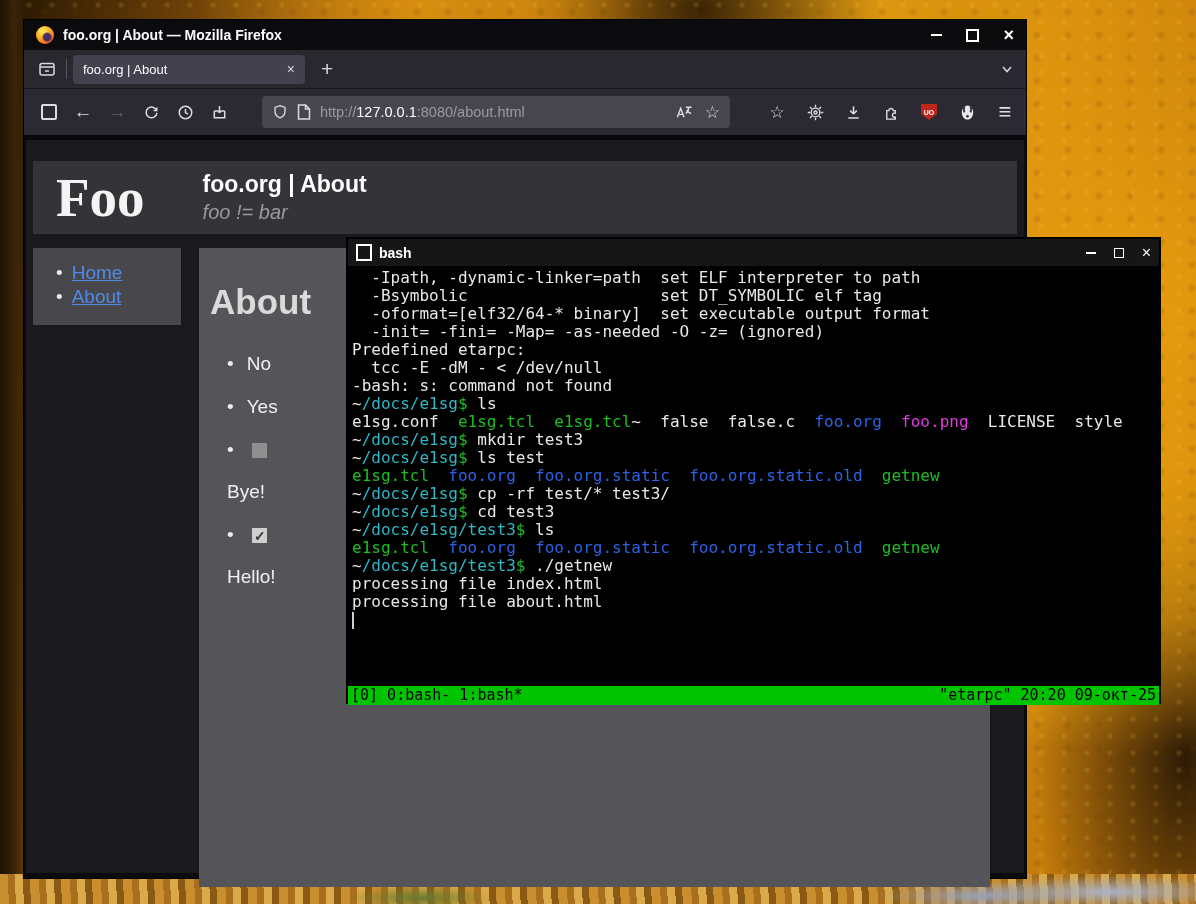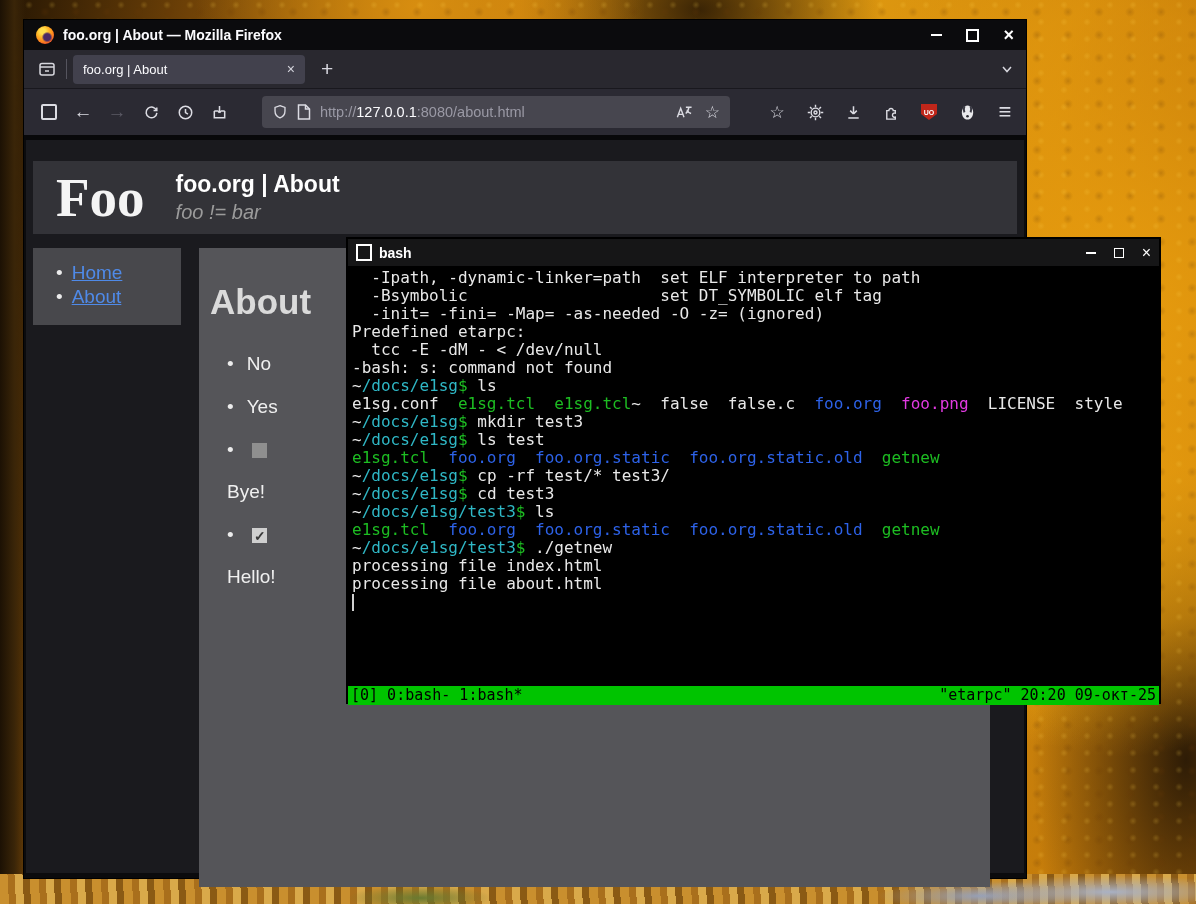--- a/index.html
+++ b/index.html
@@ -61,21 +61,21 @@
           padding:0 10px;gap:9px;margin-left:26px;}
   .url-text{font-size:14.5px;color:#9violet;white-space:nowrap;overflow:hidden;flex:1;}
   .u-dim{color:#9a99a5;} .u-host{color:#fbfbfe;}
   .url-right{display:flex;gap:12px;align-items:center;color:#dcdce3;}
   .ext-zone{display:flex;align-items:center;gap:4px;margin-left:30px;}
   .ublock{width:16px;height:16px;background:#c0261a;display:flex;align-items:center;justify-content:center;
           clip-path:polygon(0 0,100% 0,100% 62%,50% 100%,0 62%);color:#fff;font-size:7px;font-weight:bold;}
   .star-glyph{font-size:17px;line-height:1;}
 
   .page{position:absolute;left:2px;top:120px;width:998px;height:733px;background:#1a1a1e;}
-  .hdr{position:absolute;left:7px;top:21px;width:984px;height:73px;background:#333338;display:flex;align-items:center;}
+  .hdr{position:absolute;left:7px;top:21px;width:984px;height:73px;background:#333338;display:flex;align-items:center;gap:27px;}
   .site-logo{font-family:"Liberation Serif",serif;font-weight:bold;font-size:55px;color:#f4f4f4;margin-left:23px;line-height:1;}
   .hdr-text{margin-left:31px;}
   .hdr-title{color:#fff;font-weight:bold;font-size:23px;line-height:1.2;}
   .hdr-sub{color:#9b9b9b;font-style:italic;font-size:20px;margin-top:2px;}
   .navbox{position:absolute;left:7px;top:108px;width:148px;height:77px;background:#48484c;}
   .navbox ul{list-style:none;margin:13px 0 0 0;padding:0 0 0 23px;}
   .navbox li{font-size:19px;line-height:24px;color:#e8e8e8;}
   .navbox li::before{content:"•";color:#ececec;margin-right:9px;}
   .navbox a{color:#4f8ae8;text-decoration:underline;cursor:pointer;}
   .mainbox{position:absolute;left:173px;top:108px;width:791px;height:639px;background:#555559;}
@@ -277,20 +277,21 @@
       <div class="t-title">bash</div>
       <div class="t-btns">
         <div class="t-min"></div>
         <div class="t-max"></div>
         <div class="t-close">×</div>
       </div>
     </div>
     <div class="t-body">
         <div class="tline"><span>  -Ipath, -dynamic-linker=path  set ELF interpreter to path</span></div>
         <div class="tline"><span>  -Bsymbolic                    set DT_SYMBOLIC elf tag</span></div>
+        <div class="tline"><span>  -oformat=[elf32/64-* binary]  set executable output format</span></div>
         <div class="tline"><span>  -init= -fini= -Map= -as-needed -O -z= (ignored)</span></div>
         <div class="tline"><span>Predefined etarpc:</span></div>
         <div class="tline"><span>  tcc -E -dM - &lt; /dev/null</span></div>
         <div class="tline"><span>-bash: s: command not found</span></div>
         <div class="tline"><span>~</span><span style="color: rgb(47, 184, 198);">/docs/e1sg</span><span style="color: rgb(29, 189, 34);">$</span><span> ls</span></div>
         <div class="tline"><span>e1sg.conf  </span><span style="color: rgb(29, 189, 34);">e1sg.tcl</span><span>  </span><span style="color: rgb(29, 189, 34);">e1sg.tcl</span><span>~  false  false.c  </span><span style="color: rgb(45, 98, 232);">foo.org</span><span>  </span><span style="color: rgb(226, 58, 226);">foo.png</span><span>  LICENSE  style</span></div>
         <div class="tline"><span>~</span><span style="color: rgb(47, 184, 198);">/docs/e1sg</span><span style="color: rgb(29, 189, 34);">$</span><span> mkdir test3</span></div>
         <div class="tline"><span>~</span><span style="color: rgb(47, 184, 198);">/docs/e1sg</span><span style="color: rgb(29, 189, 34);">$</span><span> ls test</span></div>
         <div class="tline"><span style="color: rgb(29, 189, 34);">e1sg.tcl</span><span>  </span><span style="color: rgb(45, 98, 232);">foo.org</span><span>  </span><span style="color: rgb(45, 98, 232);">foo.org.static</span><span>  </span><span style="color: rgb(45, 98, 232);">foo.org.static.old</span><span>  </span><span style="color: rgb(29, 189, 34);">getnew</span></div>
         <div class="tline"><span>~</span><span style="color: rgb(47, 184, 198);">/docs/e1sg</span><span style="color: rgb(29, 189, 34);">$</span><span> cp -rf test/* test3/</span></div>

